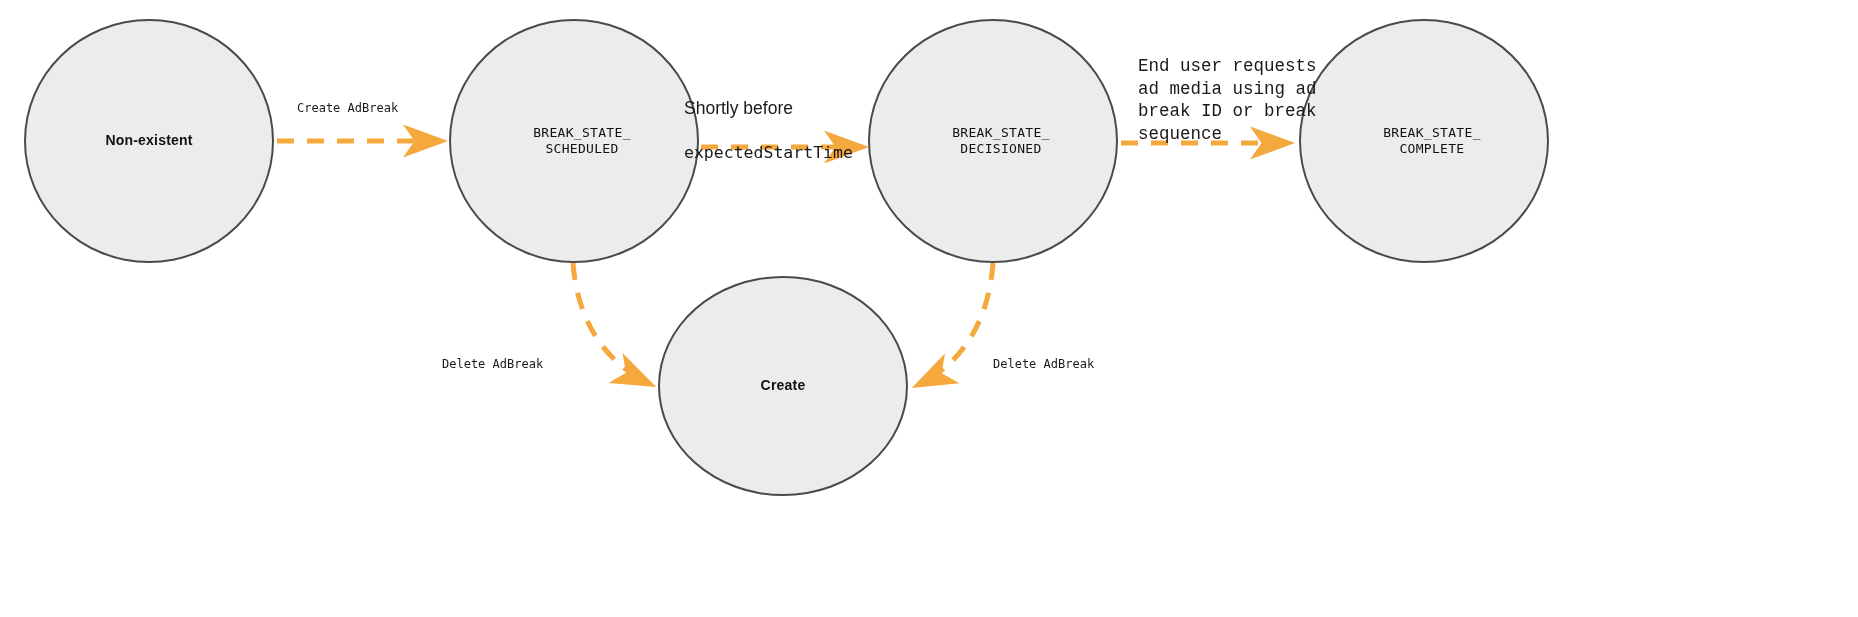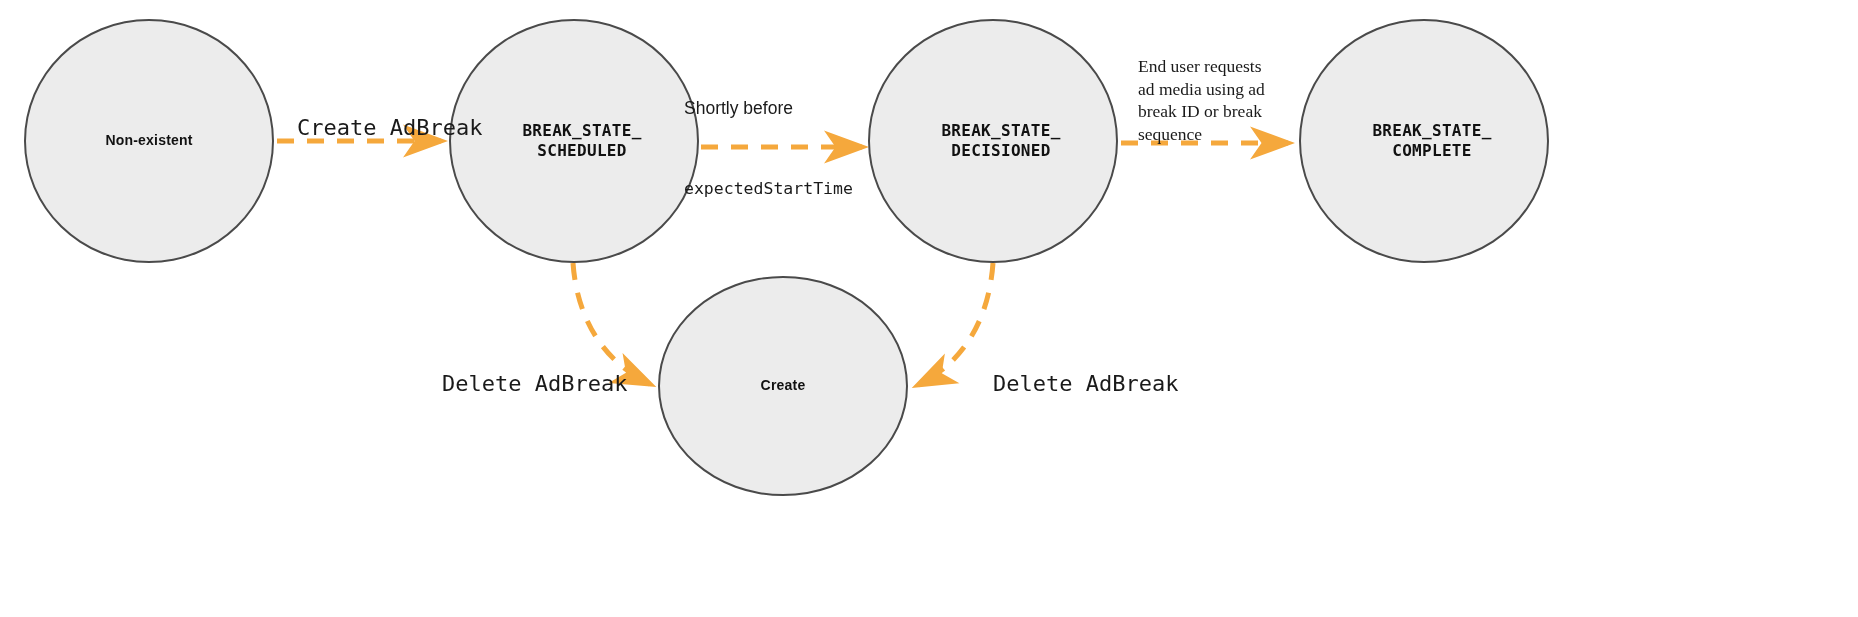--- a/index.html
+++ b/index.html
@@ -42,47 +42,46 @@
     white-space: pre-line;
   }
   .node-label.plain {
     font-family: "Liberation Sans", sans-serif;
     font-weight: bold;
     font-size: 14px;
     letter-spacing: 0.2px;
   }
   .node-label.mono {
     font-family: "DejaVu Sans Mono", "Liberation Mono", monospace;
-    font-weight: bold;
-    font-size: 16px;
+    font-weight: normal;
+    font-size: 13px;
     letter-spacing: 0.3px;
     margin-left: 16px;
   }
   .edge-label {
     position: absolute;
     color: #1a1a1a;
     line-height: 1.28;
     white-space: pre-line;
   }
   .edge-label.sans {
-    font-family: Liberation Serif, serif;
+    font-family: Liberation Mono, monospace;
     font-size: 17.5px;
   }
   .edge-label.mono {
     font-family: "DejaVu Sans Mono", "Liberation Mono", monospace;
-    font-size: 22px;
+    font-size: 12px;
   }
   .edge-label.mixed {
     font-family: "Liberation Sans", sans-serif;
     font-size: 17.5px;
   }
   .edge-label.mixed .mono-part {
     font-family: "DejaVu Sans Mono", "Liberation Mono", monospace;
     font-size: 16.5px;
-    margin-top: 36px;
   }
 </style>
 </head>
 <body>
 
 <div id="canvas">
 
   <svg id="edge-layer" viewBox="0 0 1858 617" width="1858" height="617" xmlns="http://www.w3.org/2000/svg">
     <defs>
       <marker id="arrowhead" markerWidth="9" markerHeight="7" refX="7.6" refY="3.5" orient="auto" markerUnits="strokeWidth">

